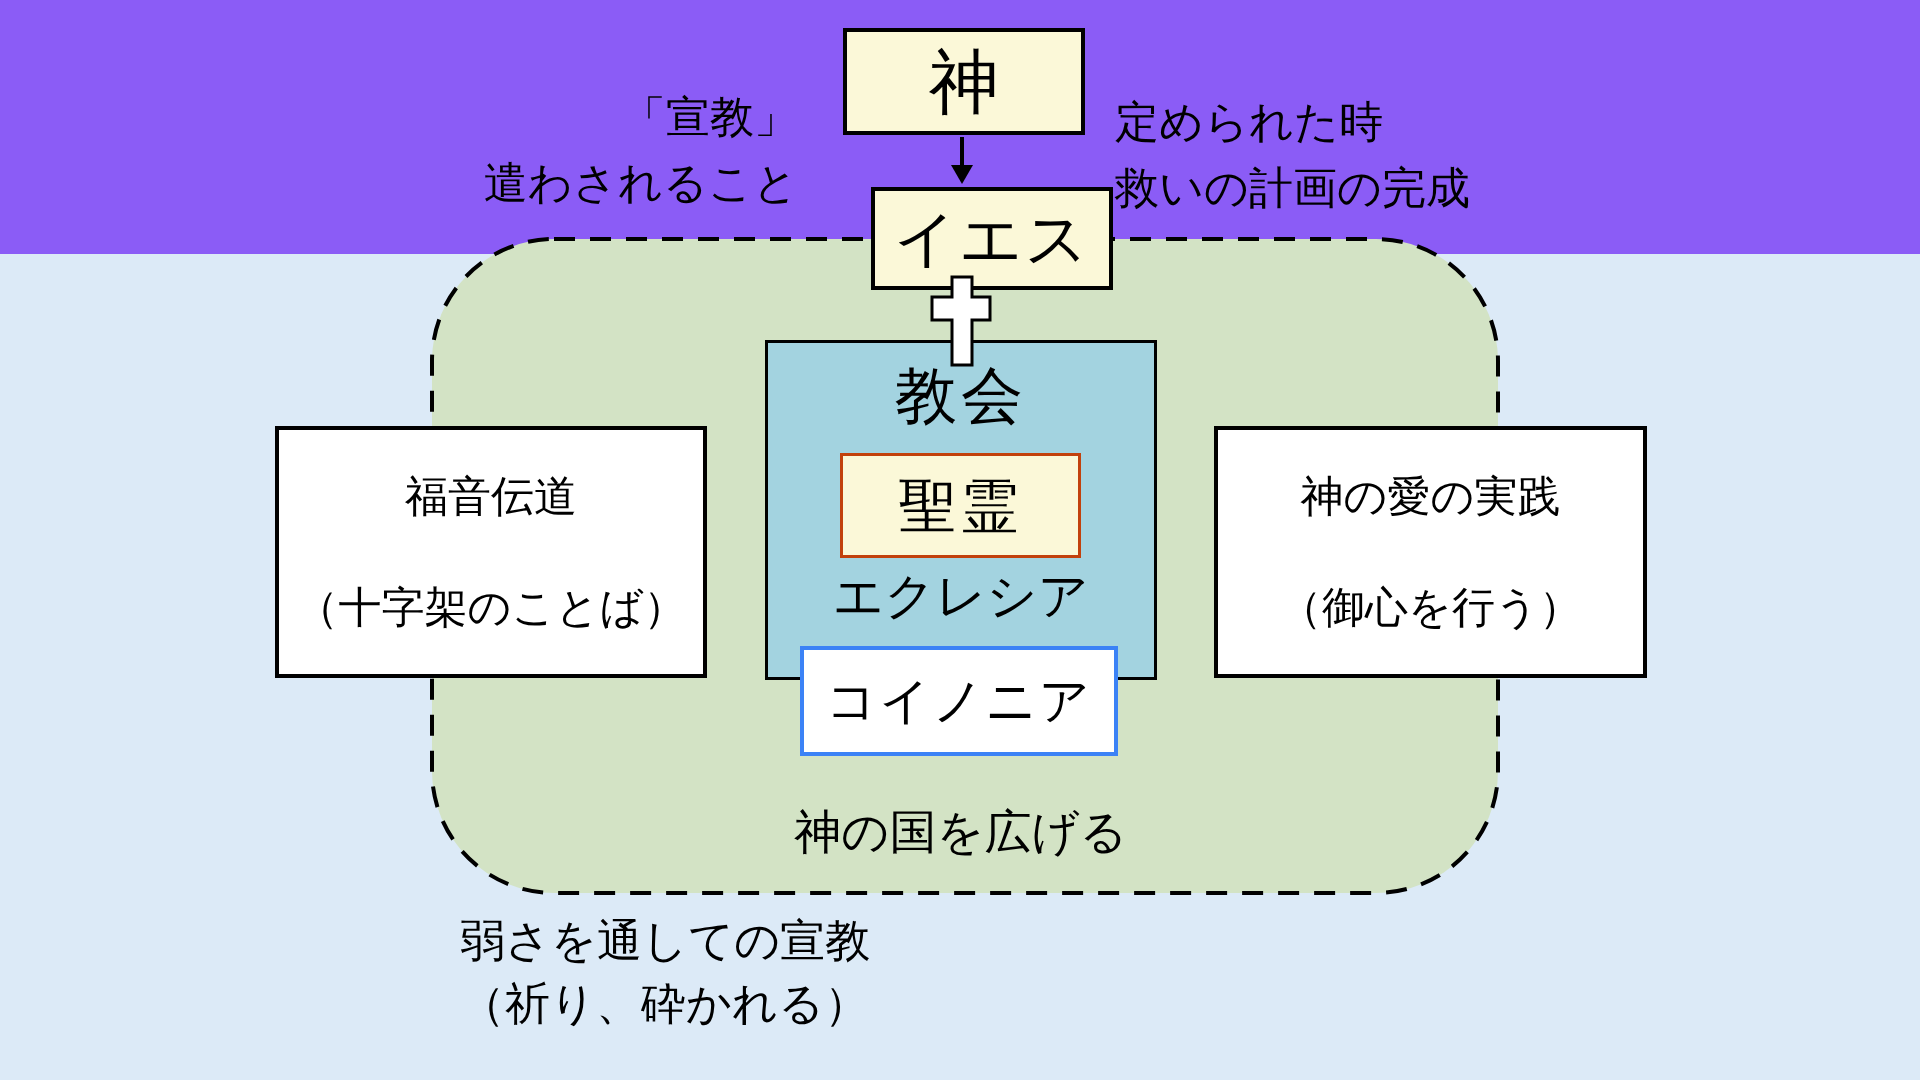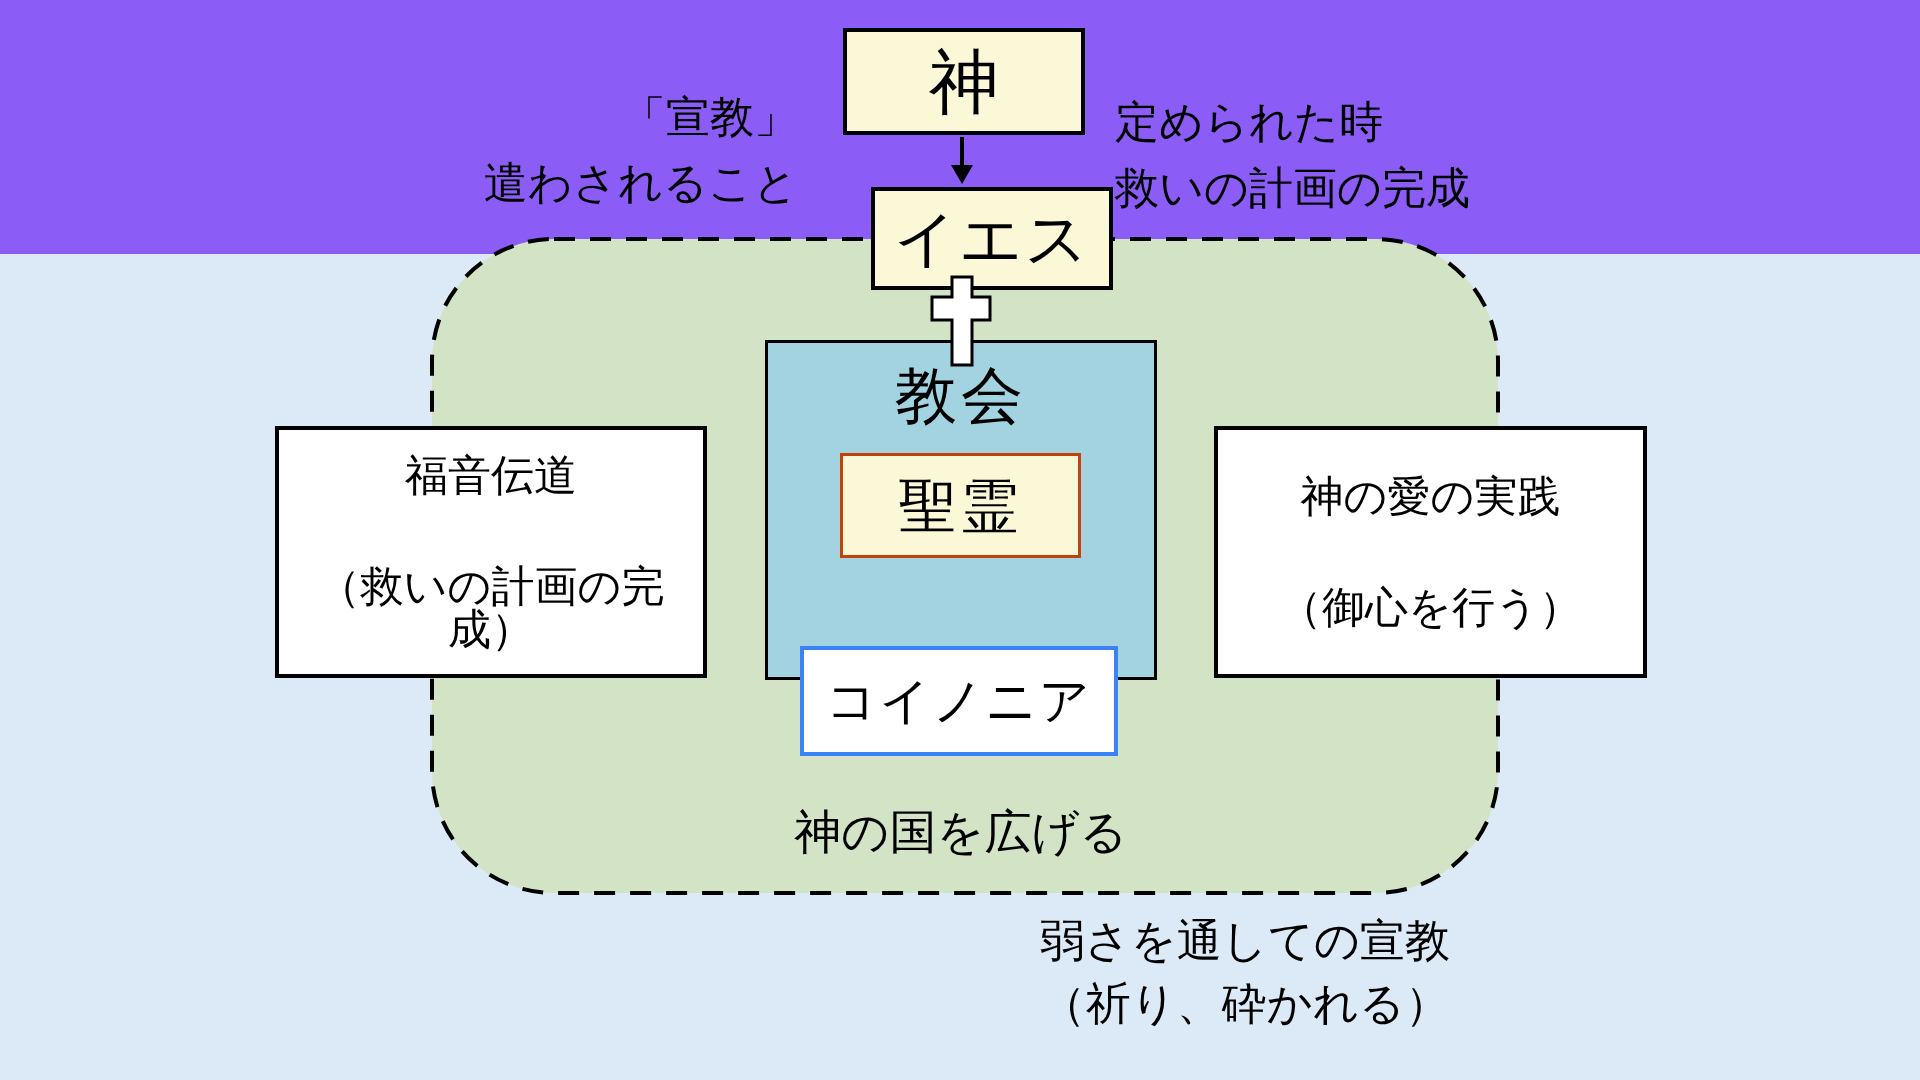--- a/index.html
+++ b/index.html
@@ -66,21 +66,21 @@
   }
   .left-box  { left: 275px; }
   .right-box { left: 1214px; width: 433px; }
   .corner-label {
     position: absolute; font-size: 44px; line-height: 66px; z-index: 2;
   }
   .top-left-label  { right: 1122px; top: 84px; text-align: right; }
   .top-right-label { left: 1115px;  top: 80px; text-align: left; margin-top: 9px; }
   .bottom-caption {
     position: absolute; left: 460px; top: 909px; width: 990px;
-    text-align: right; font-size: 45px; line-height: 63px; z-index: 2;
+    text-align: left; font-size: 45px; line-height: 63px; z-index: 2;
   }
   .arrow-svg { position: absolute; left: 942px; top: 137px; z-index: 3; }
   .cross-svg { position: absolute; left: 929px; top: 275px; z-index: 4; }
 </style>
 </head>
 <body>
 
 <div class="canvas">
 
   <div class="band" style="background: rgb(220, 234, 247);"></div>
@@ -112,35 +112,36 @@
     <span>イエス</span>
   </div>
 
   <div class="church-box" style="background: rgb(163, 211, 224);">
     <div class="church-title">教会</div>
 
     <div class="holy-box" style="background: rgb(251, 248, 216);">
       <span>聖霊</span>
     </div>
 
+    <div class="ecclesia-label">エクレシア</div>
 
     <div class="koinonia-box">
       <span>コイノニア</span>
     </div>
   </div>
 
   <svg class="cross-svg" width="64" height="92" viewBox="0 0 64 92">
     <path d="M23 2 H43 V22 H61 V45 H43 V90 H23 V45 H3 V22 H23 Z" stroke="#000000" stroke-width="3" stroke-linejoin="miter" fill="#ffffff"></path>
   </svg>
 
   <div class="kingdom-caption">神の国を広げる</div>
 
   <div class="side-box left-box">
     <div>福音伝道</div>
-    <div>（救いの計画の完成）</div>
+    <div>（十字架のことば）</div>
   </div>
 
   <div class="side-box right-box">
     <div>神の愛の実践</div>
     <div>（御心を行う）</div>
   </div>
 
   <div class="bottom-caption">
     <div>弱さを通しての宣教</div>
     <div>（祈り、砕かれる）</div>

